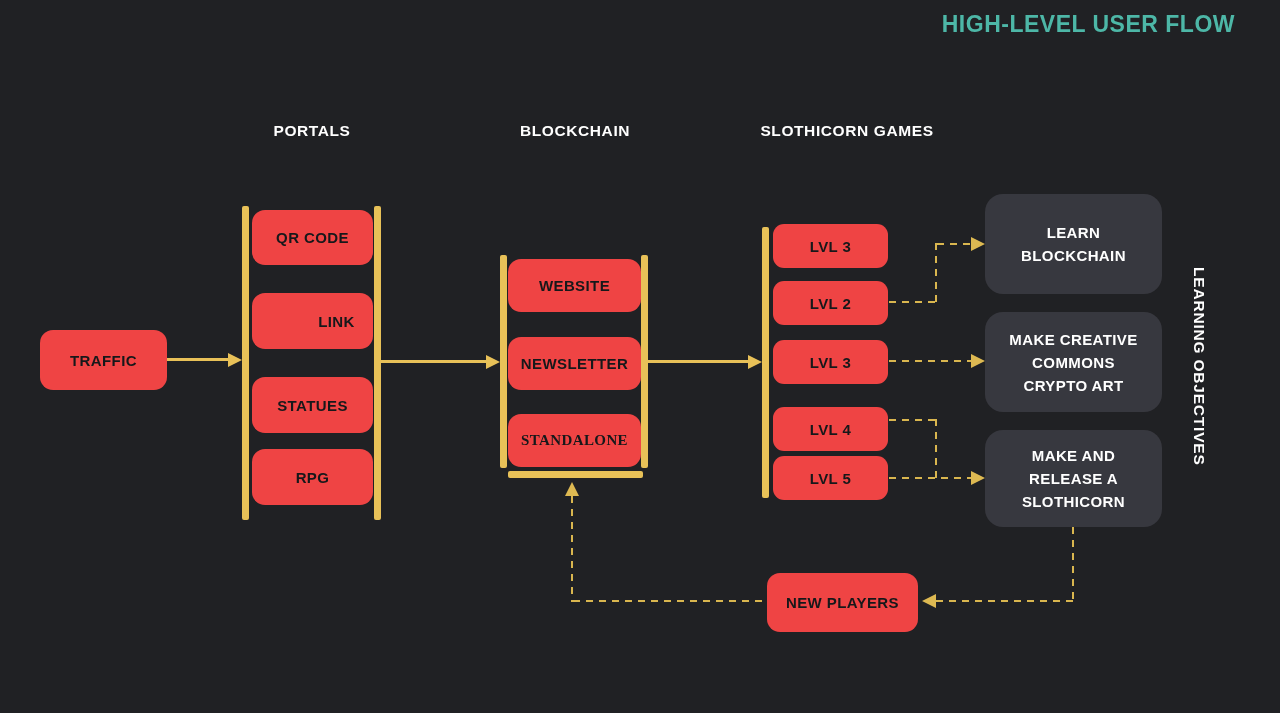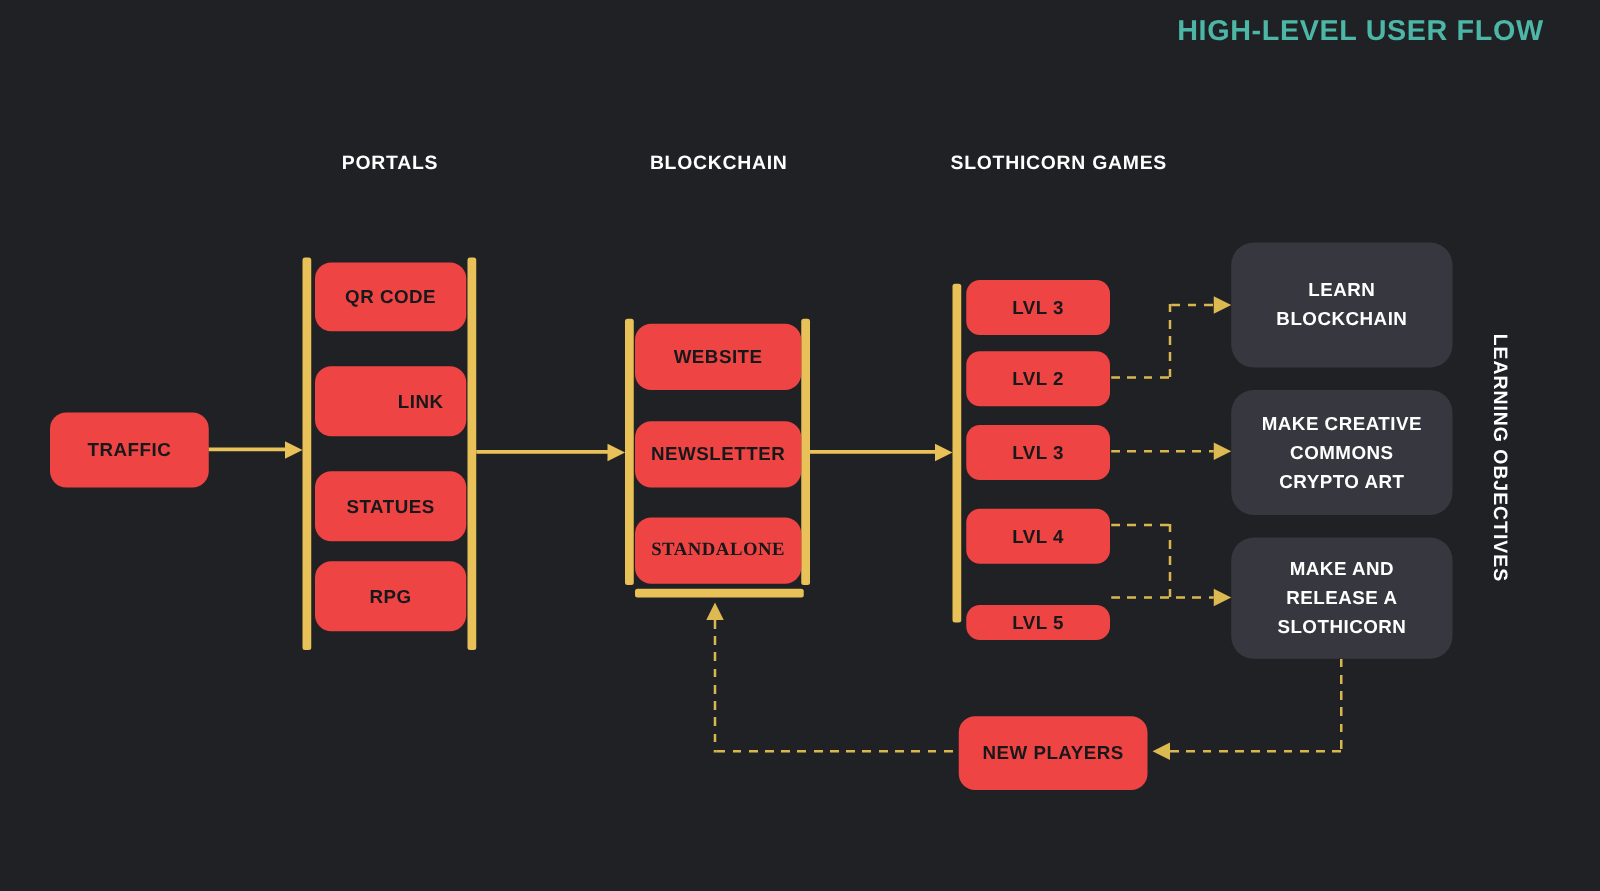--- a/index.html
+++ b/index.html
@@ -86,21 +86,21 @@
   <div class="node teal" style="left:508px;top:259px;width:133px;height:53px;">WEBSITE</div>
   <div class="node teal" style="left:508px;top:337px;width:133px;height:53px;">NEWSLETTER</div>
   <div class="node teal" style="left:508px;top:414px;width:133px;height:53px;font-family:Liberation Serif, serif;">STANDALONE</div>
 
   <div class="vbar" style="left:762px;top:227px;width:7px;height:271px;"></div>
 
   <div class="node teal" style="left:773px;top:224px;width:115px;height:44px;border-radius:11px;">LVL 3</div>
   <div class="node teal" style="left:773px;top:281px;width:115px;height:44px;border-radius:11px;">LVL 2</div>
   <div class="node teal" style="left:773px;top:340px;width:115px;height:44px;border-radius:11px;">LVL 3</div>
   <div class="node teal" style="left:773px;top:387px;width:115px;height:44px;border-radius:11px;margin-top:20px;">LVL 4</div>
-  <div class="node teal" style="left:773px;top:484px;width:115px;height:28px;border-radius:11px;">LVL 5</div>
+  <div class="node teal" style="left:773px;top:456px;width:115px;height:44px;border-radius:11px;">LVL 5</div>
 
   <div class="dline-h" style="left:889px;top:301px;width:48px;"></div>
   <div class="dline-v" style="left:935px;top:243px;height:60px;"></div>
   <div class="dline-h" style="left:937px;top:243px;width:34px;"></div>
   <div class="arr right dash" style="left:971px;top:237px;"></div>
 
   <div class="dline-h" style="left:889px;top:360px;width:82px;"></div>
   <div class="arr right dash" style="left:971px;top:354px;"></div>
 
   <div class="dline-h" style="left:889px;top:419px;width:48px;"></div>

